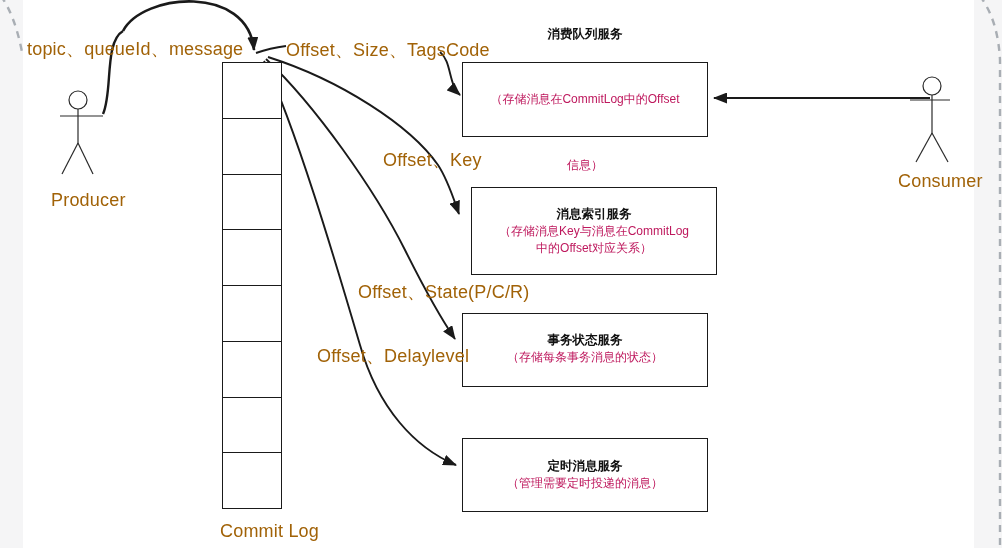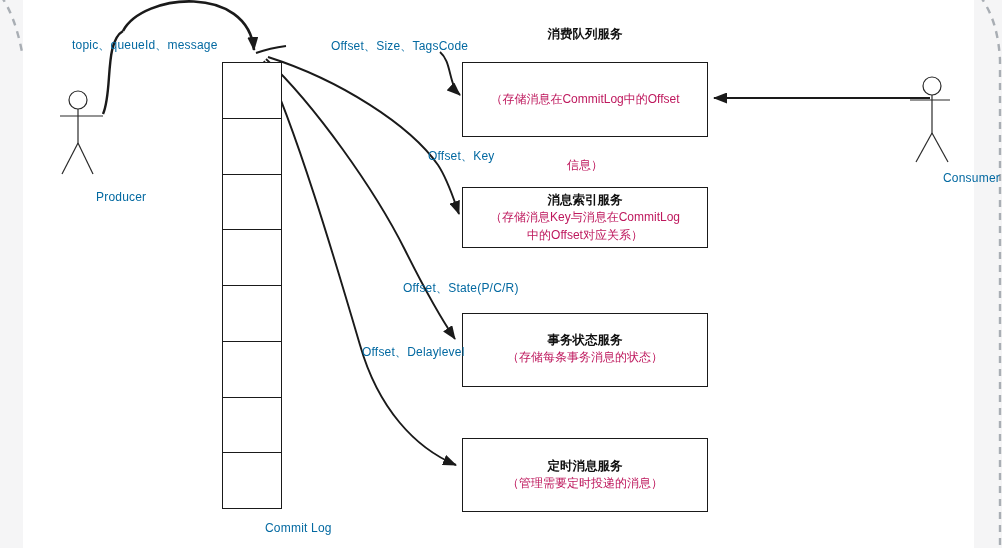--- a/index.html
+++ b/index.html
@@ -20,25 +20,24 @@
   .strip.right { left: 974px; width: 28px; }
 
   svg.layer {
     position: absolute; left: 0; top: 0;
     width: 1002px; height: 548px;
     pointer-events: none;
   }
 
   .lbl {
     position: absolute;
-    font-size: 12px;
+    font-size: 18px;
     letter-spacing: 0.2px;
     white-space: nowrap;
-    color: #0369a1;
-    margin-left: 45px;
+    color: #a16207;
   }
 
   .commit-log {
     position: absolute;
     left: 222px; top: 62px;
     width: 60px; height: 447px;
     border: 1.3px solid #1a1a1a;
     box-sizing: border-box;
     display: flex; flex-direction: column;
     background: #ffffff;
@@ -53,21 +52,21 @@
     box-sizing: border-box;
     background: #ffffff;
     display: flex; flex-direction: column;
     align-items: center; justify-content: center;
     text-align: center;
     padding: 2px 8px;
   }
   .svc-box .svc-title { font-size: 12.5px; font-weight: bold; color: #111111; line-height: 1.45; }
   .svc-box .svc-desc  { font-size: 12px;  color: #be185d; line-height: 1.45; }
   #svc-1 { top: 62px;  height: 75px; gap: 48px; }
-  #svc-2 { top: 187px; height: 61px; }
+  #svc-2 { top: 187px; height: 88px; margin-left: 9px; }
   #svc-3 { top: 313px; height: 74px; font-family: Liberation Mono, monospace; }
   #svc-4 { top: 438px; height: 74px; }
 </style>
 </head>
 <body>
 
 <div class="stage">
 
   <div class="strip left"></div>
   <div class="strip right"></div>

